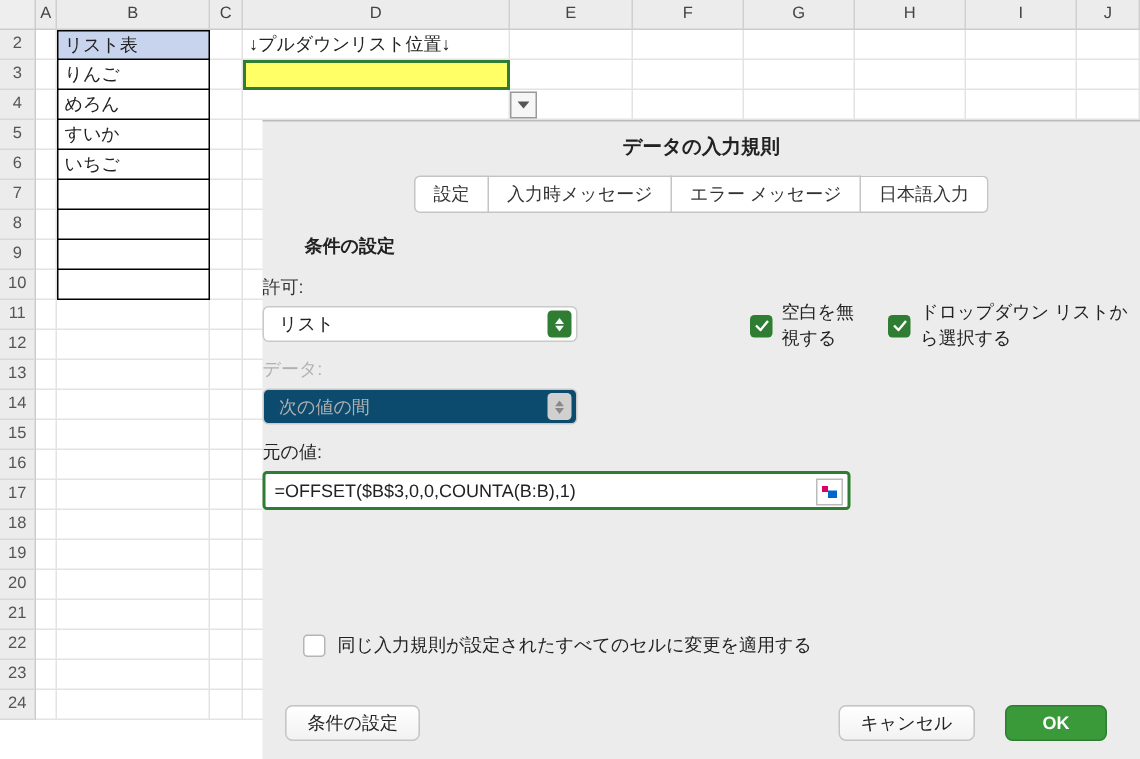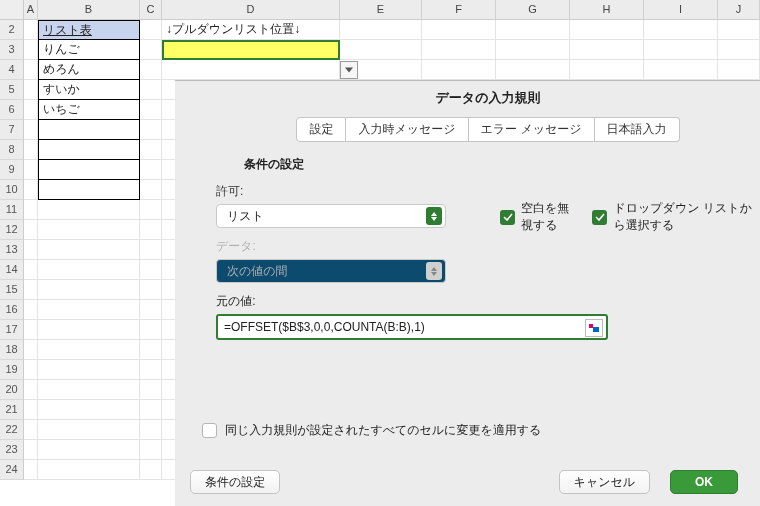--- a/index.html
+++ b/index.html
@@ -12,43 +12,43 @@
   .col-headers .ch { height: 20px; text-align: center; line-height: 19px; font-size: 11px; color: #444; border-right: 1px solid #d0d0d0; border-bottom: 1px solid #ccc; background: #ececec; }
   .grid { position: absolute; left: 0; top: 20px; }
   .row { display: flex; height: 20px; }
   .rowhead { width: 24px; height: 20px; text-align: center; line-height: 19px; font-size: 11px; color: #555; background: #ececec; border-right: 1px solid #ccc; border-bottom: 1px solid #d8d8d8; }
   .cell { height: 20px; border-right: 1px solid #e3e3e3; border-bottom: 1px solid #e3e3e3; padding: 0 4px; font-size: 12px; line-height: 19px; overflow: hidden; white-space: nowrap; }
   
   .wA { width: 14px; } .wB { width: 102px; } .wC { width: 22px; } .wD { width: 178px; } .wE { width: 82px; } .wF { width: 74px; } .wG { width: 74px; } .wH { width: 74px; } .wI { width: 74px; } .wJ { width: 42px; }
 
   
   .tbl-cell { border-left: 1px solid #000; border-right: 1px solid #000; border-bottom: 1px solid #000; background: #fff; }
-  .tbl-cell.header { background: #c8d3ee; border-top: 1px solid #000; font-weight: 400; text-decoration: underline; }
+  .tbl-cell.header { background: #c8d3ee; border-top: 1px solid #000; font-weight: 400; }
   .tbl-cell.last { border-bottom: 1px solid #000; }
 
   
   .d-yellow { background: #ffff66; border: 1px solid #000; }
   .d-sel { border: 2px solid #2e7d32 !important; }
   .dd-arrow { position: absolute; left: 340px; top: 61px; width: 18px; height: 18px; border: 1px solid #9a9a9a; background: #f6f6f6; display: flex; align-items: center; justify-content: center; }
   .dd-arrow svg { width: 8px; height: 6px; }
 
   
-  .dialog { position: absolute; left: 175px; top: 80px; width: 585px; height: 426px; background: #ececec; border-top: 1px solid #bbb; padding-left: 41px; }
+  .dialog { position: absolute; left: 175px; top: 80px; width: 585px; height: 426px; background: #ececec; border-top: 1px solid #bbb; }
   .dlg-title { text-align: center; font-weight: 600; font-size: 13px; padding: 8px 0 10px; color: #222; }
   .tabs { display: flex; justify-content: center; gap: 0; margin-bottom: 14px; }
   .tab { padding: 3px 12px; font-size: 12px; background: #fff; border: 1px solid #c4c4c4; color: #333; cursor: default; }
   .tab + .tab { border-left: none; }
   .tab:first-child { border-radius: 4px 0 0 4px; }
   .tab:last-child { border-radius: 0 4px 4px 0; }
   .tab.active { background: #fff; position: relative; }
   .section-head { font-weight: 600; font-size: 12px; margin: 0 0 10px 28px; }
   .form { }
   .lbl { font-size: 12px; color: #333; margin-bottom: 4px; }
   .lbl.disabled { color: #b0b0b0; }
-  .select { position: relative; width: 230px; height: 24px; background: #fff; border: 1px solid #c9c9c9; border-radius: 4px; padding: 0 28px 0 10px; font-size: 12px; line-height: 22px; margin-bottom: 10px; }
+  .select { position: relative; width: 210px; height: 24px; background: #fff; border: 1px solid #c9c9c9; border-radius: 4px; padding: 0 28px 0 10px; font-size: 12px; line-height: 22px; margin-bottom: 10px; }
   .select.disabled { color: #b0b0b0; background: #0c4a6e; }
   .select .stepper { position: absolute; right: 3px; top: 2px; width: 16px; height: 18px; background: #2e7d32; border-radius: 3px; display: flex; flex-direction: column; align-items: center; justify-content: center; gap: 1px; }
   .select .stepper.gray { background: #d0d0d0; }
   .select .stepper svg { width: 6px; height: 4px; }
   .checks { position: absolute; left: 500px; top: 200px; display: flex; flex-direction: row; gap: 12px; font-size: 12px; }
   .chk { display: flex; align-items: center; gap: 6px; }
   .chkbox { width: 15px; height: 15px; border-radius: 3px; background: #2e7d32; display: flex; align-items: center; justify-content: center; flex-shrink: 0; }
   .chkbox.empty { background: #fff; border: 1px solid #b5b5b5; }
   .chkbox svg { width: 10px; height: 8px; }
   .src-label { font-size: 12px; margin: 8px 0 4px; }

